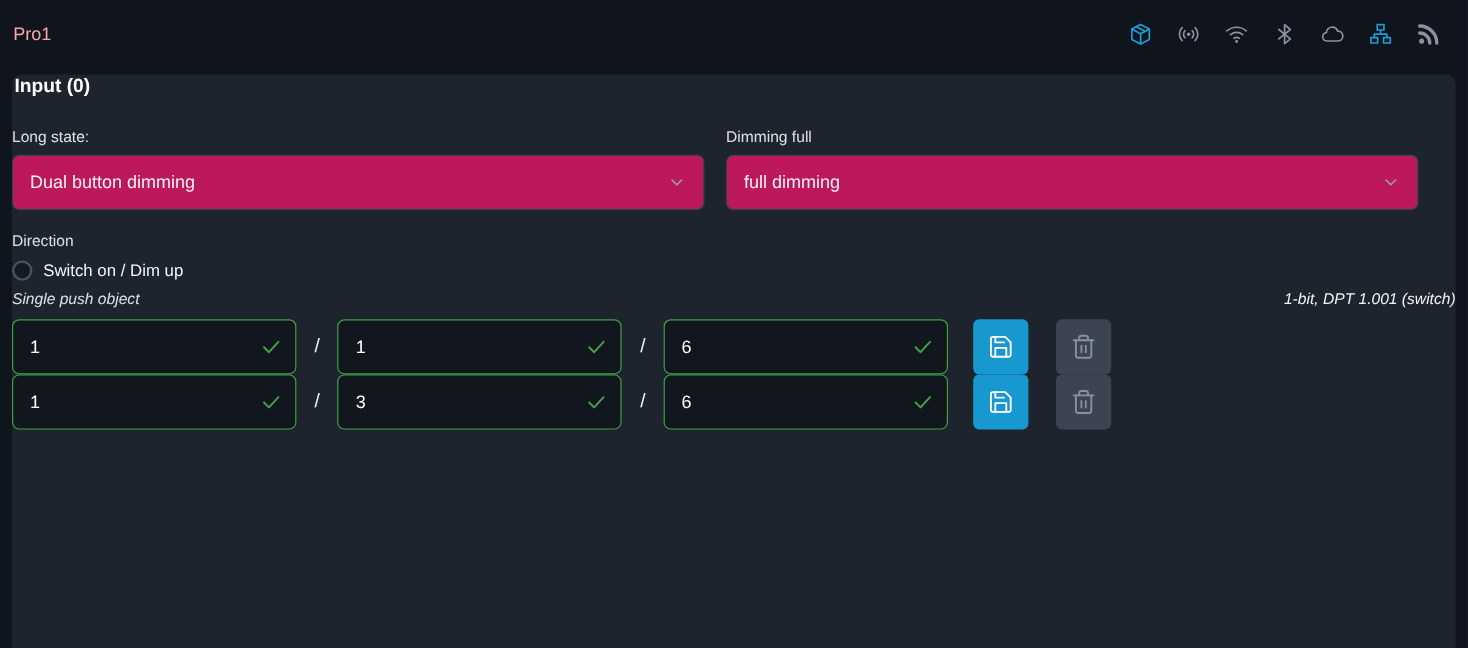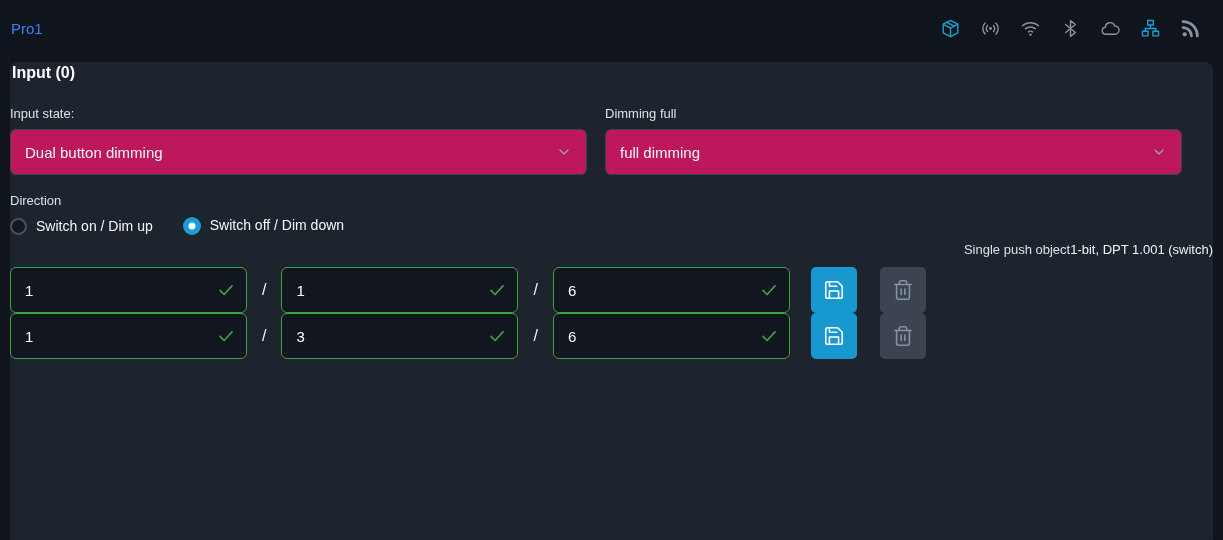--- a/index.html
+++ b/index.html
@@ -10,21 +10,21 @@
     font-family: "Liberation Sans", sans-serif;
     position: relative; overflow: hidden;
   }
 
   
   .topbar {
     height: 56px;
     display: flex; align-items: center; justify-content: space-between;
     padding: 0 22px 0 11px;
   }
-  .device-name { color: #3b82f6; font-size: 15px; }
+  .device-name { color: #fca5a5; font-size: 15px; }
   .topbar-icons { display: flex; align-items: center; gap: 19px; }
   .tb-icon { width: 21px; height: 21px; color: #8b929c; cursor: pointer; }
   .tb-icon.active { color: #19a0d5; }
   .tb-icon svg { width: 100%; height: 100%; display: block; }
 
   
   .panel {
     position: absolute; left: 10px; top: 62px;
     width: 1203px; height: 484px;
     background: #1e242e; border-radius: 8px;
@@ -58,22 +58,22 @@
     width: 18px; height: 18px; border: none; background: #189ed6; position: relative;
   }
   .radio-opt.selected .radio-circle::after {
     content: ""; position: absolute; left: 50%; top: 50%;
     width: 7px; height: 7px; border-radius: 50%; background: #ffffff;
     transform: translate(-50%, -50%);
   }
   .radio-label { color: #f4f6f8; font-size: 14px; margin-left: 9px; }
 
   .group-header {
-    display: flex; justify-content: flex-end; align-items: flex-end;
-    margin-top: 7px; margin-bottom: 10px;
+    display: flex; justify-content: space-between; align-items: flex-end;
+    margin-top: 7px; margin-bottom: 10px; font-style: italic;
   }
   .group2 .group-header { margin-top: 31px; }
   .group-label { color: #dde1e6; font-size: 13px; }
   .group-dpt { color: #f1f3f5; font-size: 13px; }
 
   .object-row { display: flex; align-items: center; }
   .ga-wrap { position: relative; width: 237px; height: 46px; }
   .ga-input {
     width: 100%; height: 100%;
     background: #11161f; border: 1px solid #3fa044; border-radius: 6px;
@@ -160,21 +160,21 @@
 
   </div>
 </div>
 
 <div class="panel">
 
   <div class="panel-title">Input (0)</div>
 
   <div class="fields-row">
     <div class="field">
-      <span class="field-label">Input state:</span>
+      <span class="field-label">Long state:</span>
       <div class="select">
         <span class="select-value">Dual button dimming</span>
         <span class="chev">
           <svg viewBox="0 0 24 24" fill="none" stroke="currentColor" stroke-width="2" stroke-linecap="round" stroke-linejoin="round">
               <polyline points="6 9 12 15 18 9"></polyline>
             </svg>
         </span>
       </div>
     </div>
     <div class="field">
@@ -189,24 +189,20 @@
       </div>
     </div>
   </div>
 
   <span class="field-label direction-label">Direction</span>
   <div class="radio-row">
     <div class="radio-opt">
       <span class="radio-circle"></span>
       <span class="radio-label">Switch on / Dim up</span>
     </div>
-    <div class="radio-opt selected">
-      <span class="radio-circle"></span>
-      <span class="radio-label">Switch off / Dim down</span>
-    </div>
   </div>
 
   <div class="group group1">
     <div class="group-header">
       <span class="group-label">Single push object</span>
       <span class="group-dpt">1-bit, DPT 1.001 (switch)</span>
     </div>
     <div class="object-row">
       <div class="ga-wrap">
         <input class="ga-input" value="1" style="">

